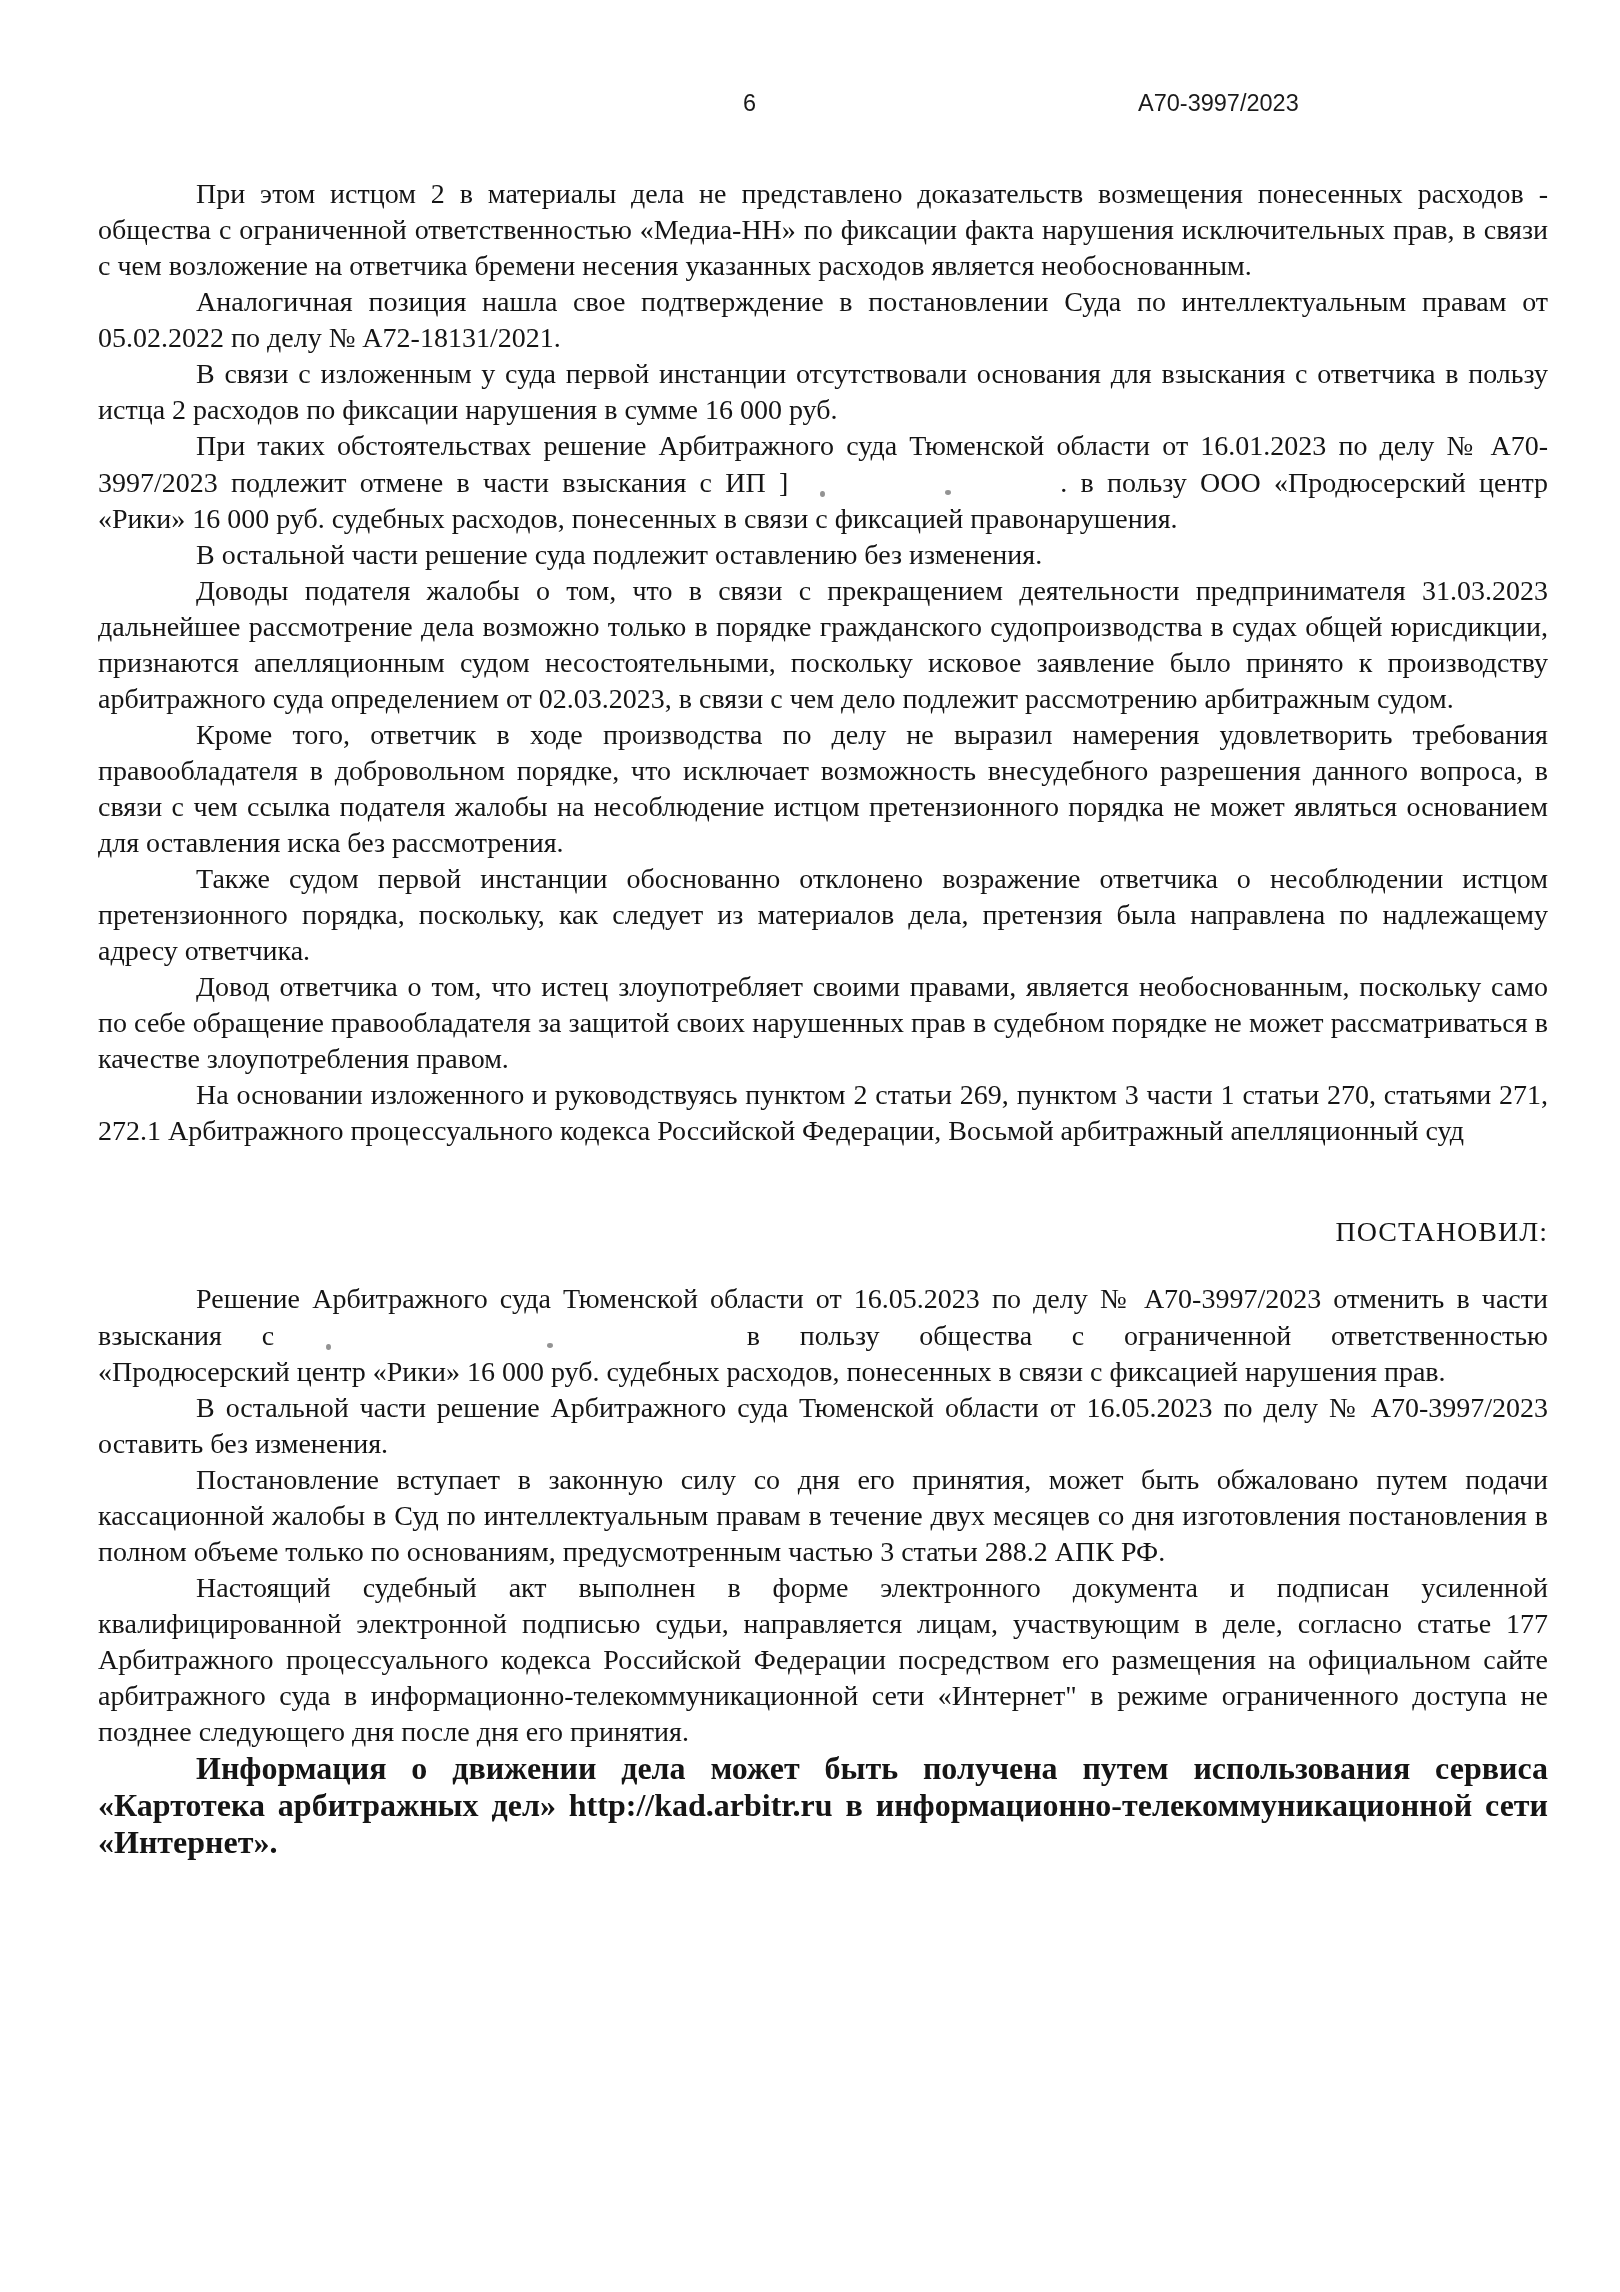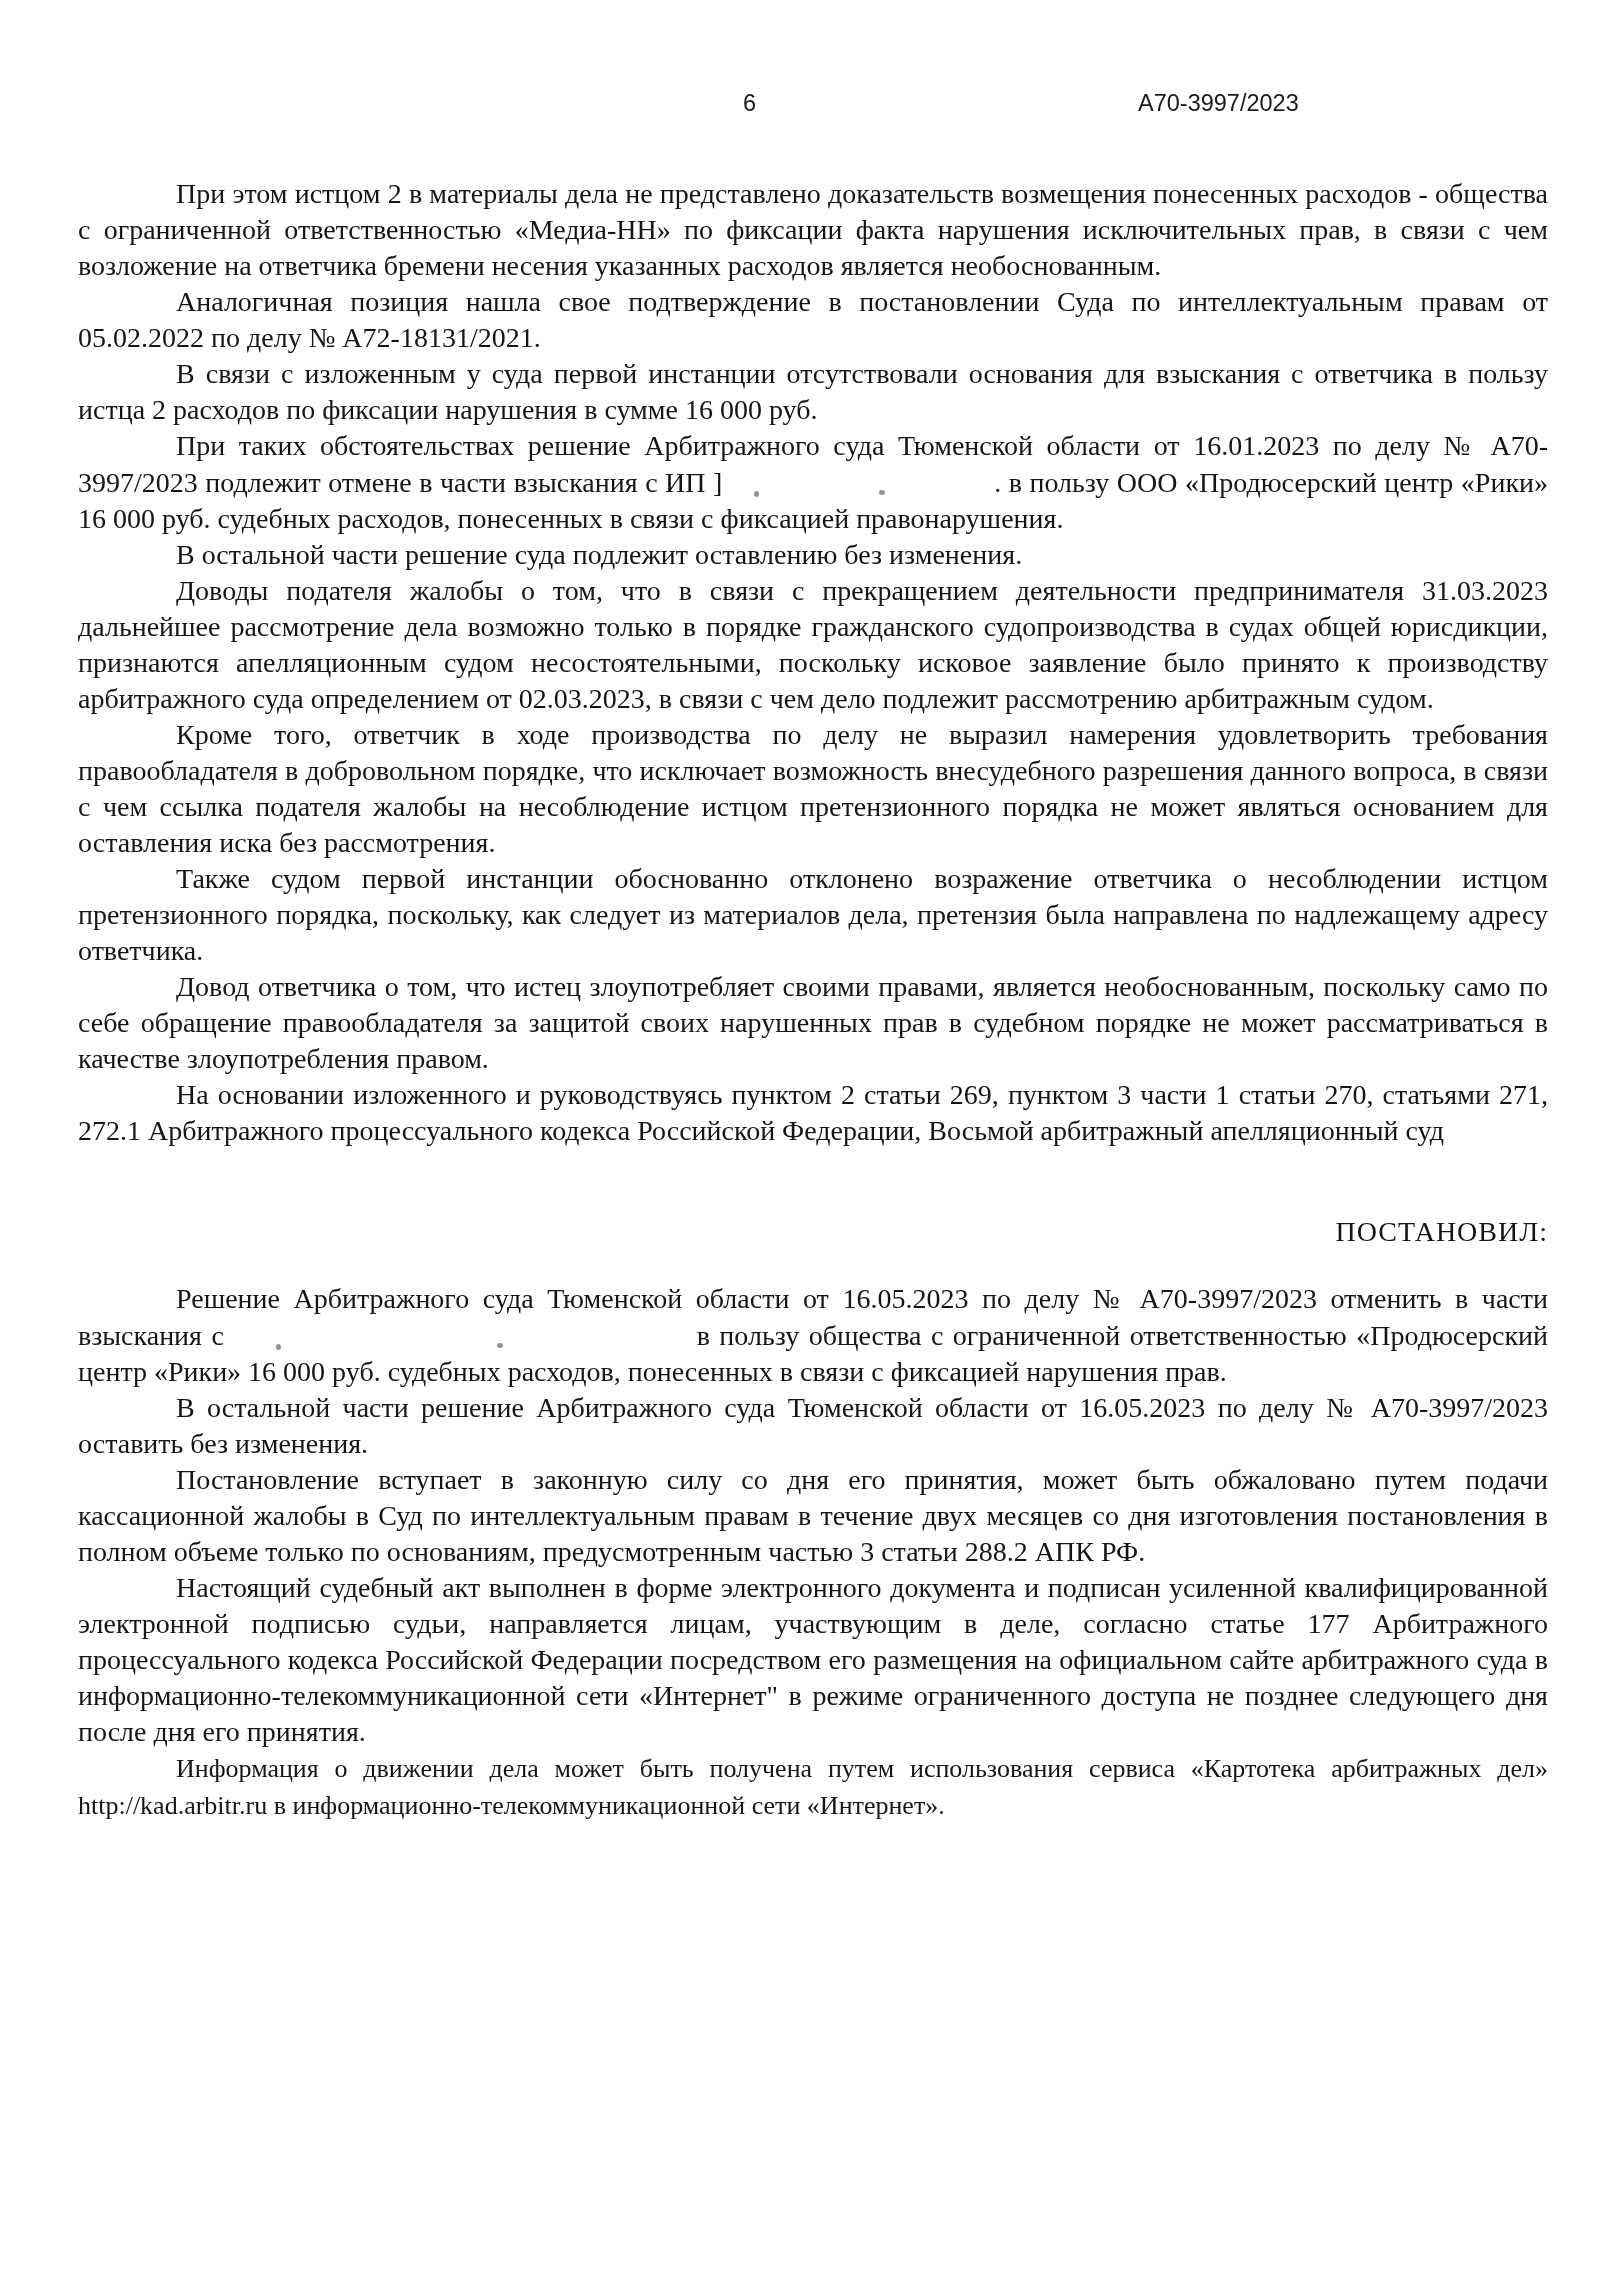--- a/index.html
+++ b/index.html
@@ -22,20 +22,21 @@
     color: #1a1a1a;
   }
   .page-num  { position: absolute; left: 665px; top: 0; }
   .case-num  { position: absolute; left: 1060px; top: 0; }
   .content {
     margin-top: 57px;
     font-family: "Liberation Serif", "DejaVu Serif", serif;
     font-size: 28px;
     line-height: 36px;
     text-align: justify;
+    margin-left: 20px;
   }
   .content p { margin: 0; text-indent: 98px; }
   .resolution-heading {
     margin: 65px 0 31px 0;
     text-align: right;
     text-indent: 0;
     font-weight: normal;
     font-size: 28px;
     letter-spacing: 1px;
   }
@@ -51,22 +52,22 @@
   .redaction::before, .redaction::after {
     content: "";
     position: absolute;
     background: #3a3a3a;
     opacity: 0.55;
     border-radius: 50%;
   }
   .redaction::before { width: 4.9px; height: 5.9px; left: 10%; bottom: -4.9px; }
   .redaction::after  { width: 5.9px; height: 4.9px; left: 58%; bottom: -2.9px; }
   .info-note {
-    font-weight: 400;
-    font-size: 26px;
+    font-weight: 700;
+    font-size: 32px;
     line-height: 37px;
   }
 </style>
 </head>
 <body>
 
 <div class="page">
 
   <header class="page-header">
     <span class="page-num">6</span>

